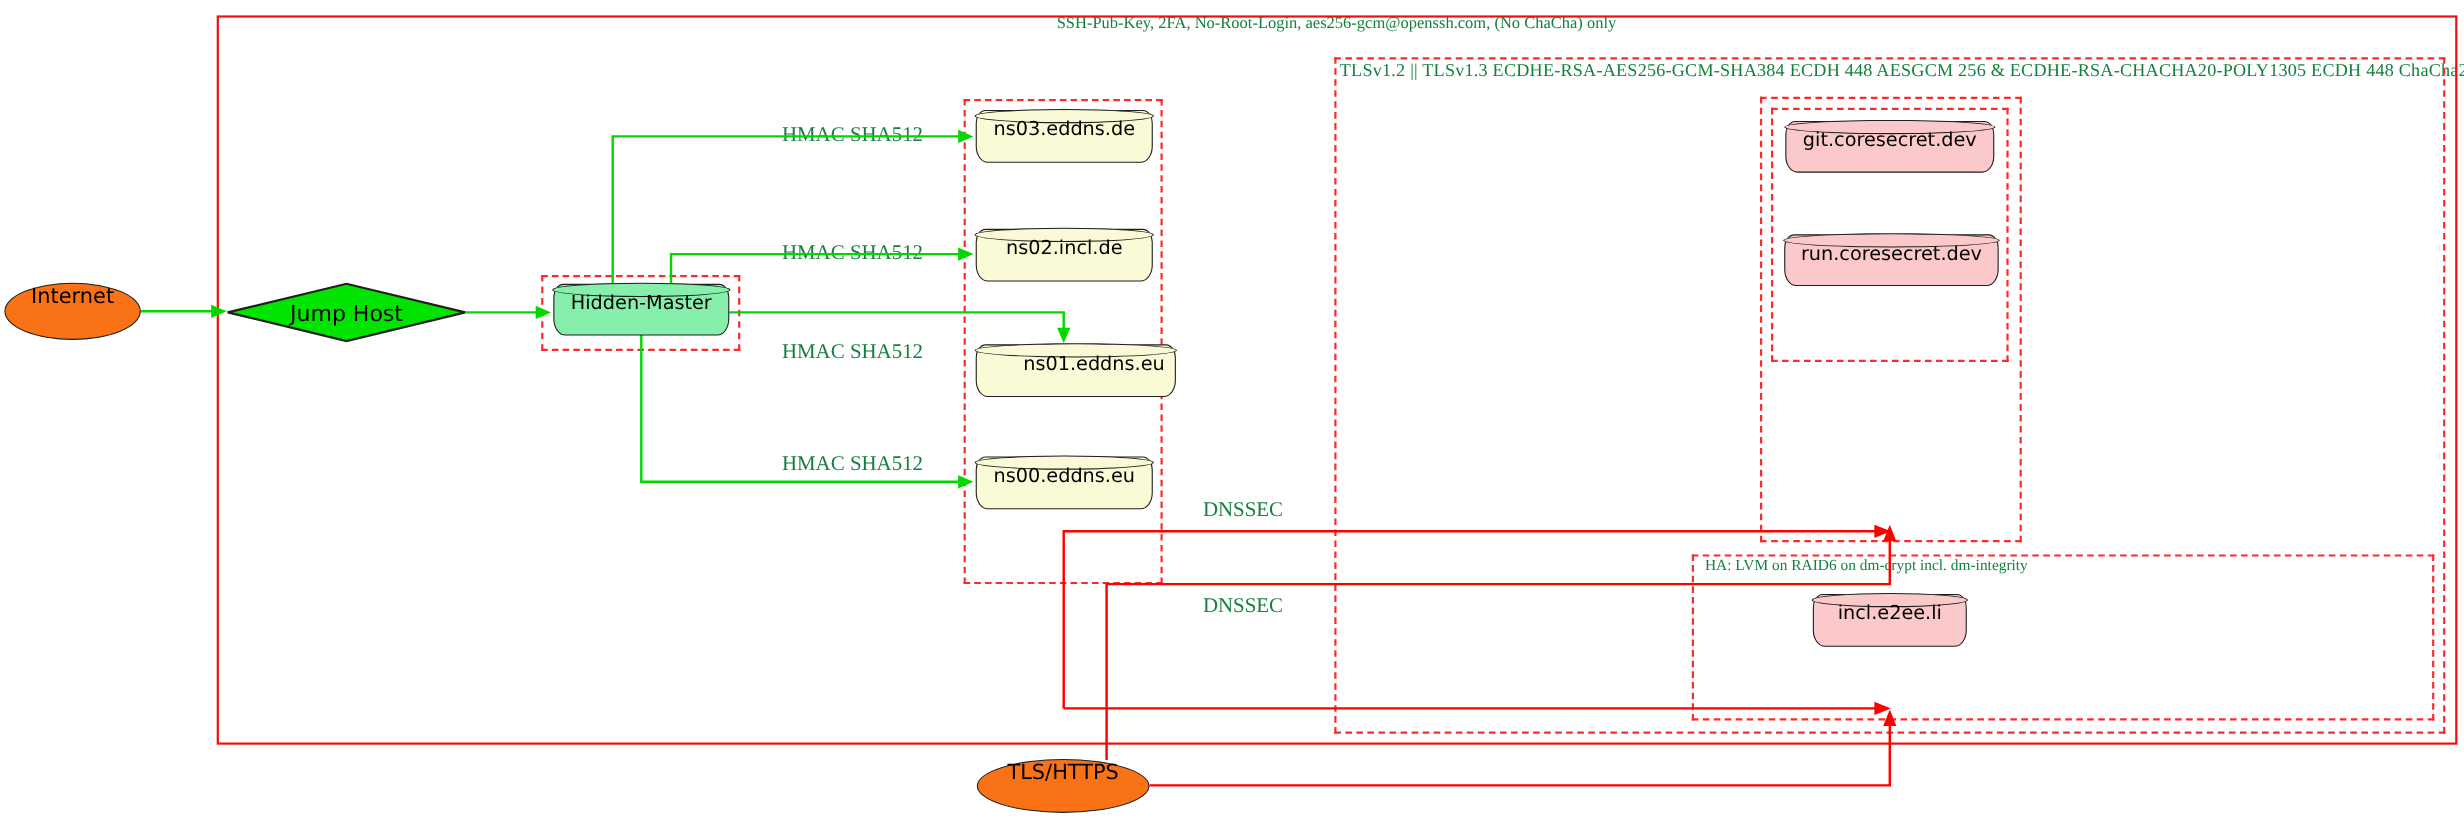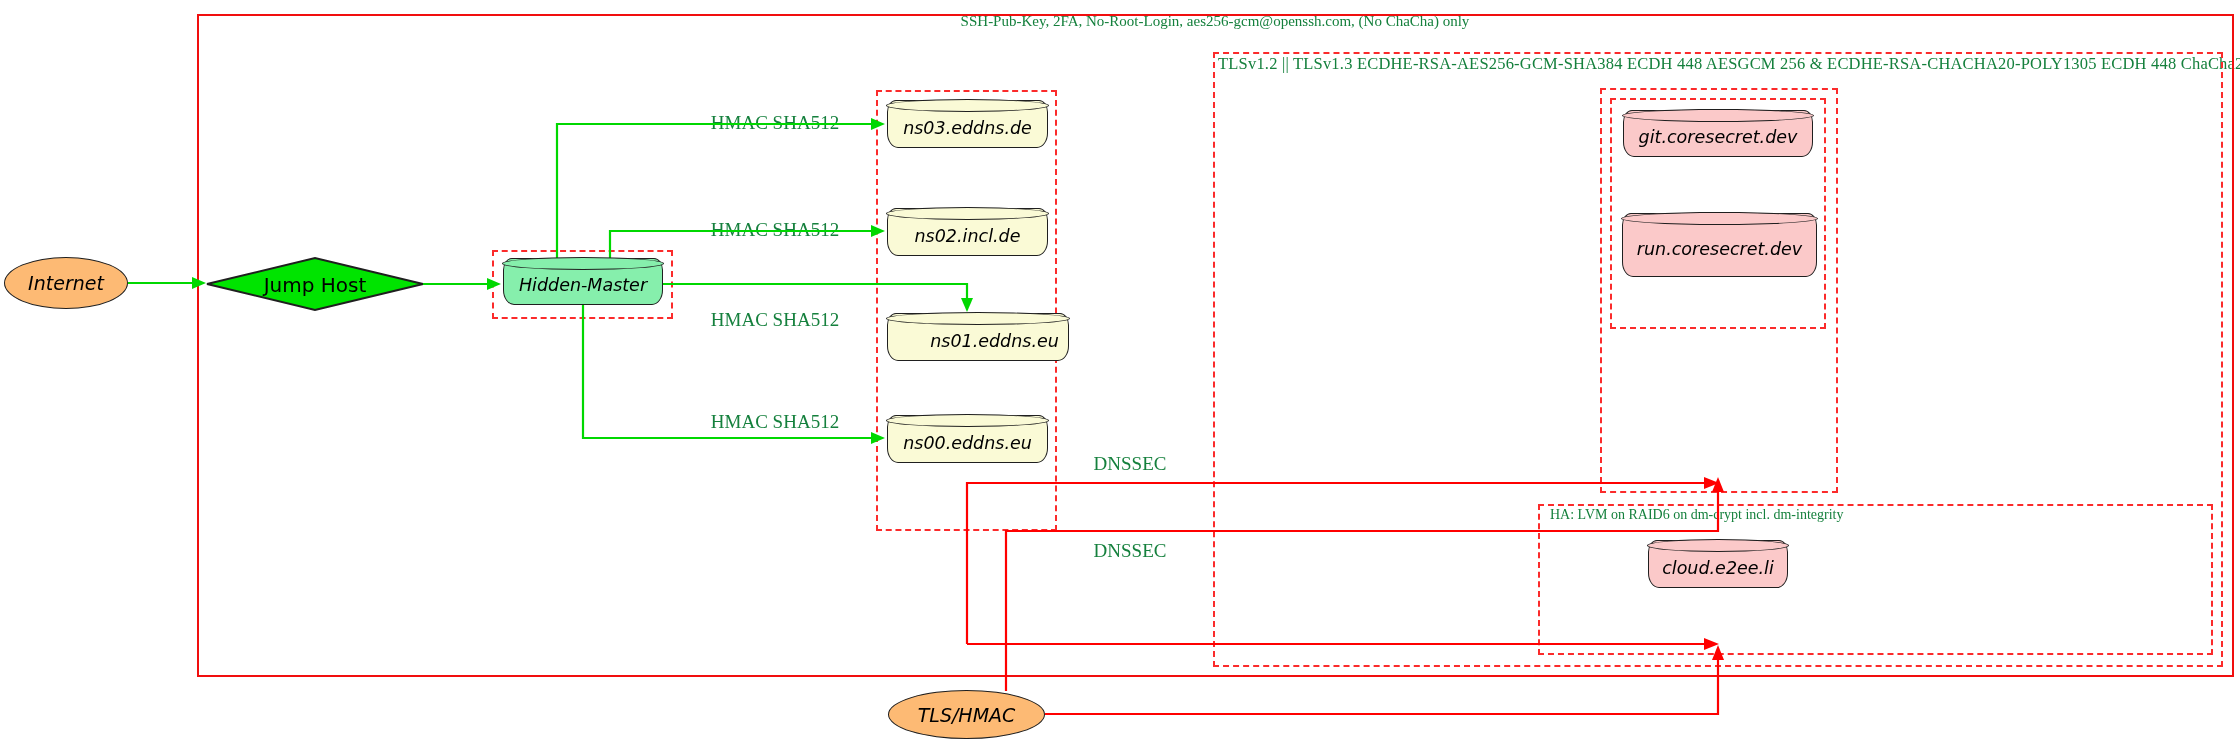--- a/index.html
+++ b/index.html
@@ -10,24 +10,24 @@
   .solid-red{border:2px solid #f10e0e;}
   .dash-red{border:2px dashed #fb2b2b;}
   
   .glabel{position:absolute;font-family:"Liberation Serif","DejaVu Serif",serif;
           color:#15803d;white-space:nowrap;line-height:1.1;}
   .lab-ssh{left:815px;top:13px;width:800px;text-align:center;font-size:15px;}
   .lab-tls{left:1218px;top:55px;width:1000px;text-align:center;font-size:16.5px;letter-spacing:0.2px;}
   .lab-ha{left:1550px;top:507px;font-size:14px;}
   .lab-edge{font-size:19px;width:170px;text-align:center;}
   
-  .node{position:absolute;box-sizing:border-box;display:flex;align-items:center;
-        justify-content:center;z-index:4;font-style:italic;}
+  .node{position:absolute;box-sizing:border-box;display:flex;align-items:flex-start;
+        justify-content:center;z-index:4;}
   .ellipse{border:1.7px solid #1f1f1f;border-radius:50%;font-size:19px;}
-  .blue{background:#fdba74;}
+  .blue{background:#f97316;}
   .cyl{border:1.7px solid #1f1f1f;border-radius:9px 9px 11px 11px / 12px 12px 15px 15px;}
   .cyl::before{content:"";position:absolute;left:-1.7px;right:-1.7px;top:-1.7px;height:13px;
         border:1.7px solid #1f1f1f;border-radius:50%;background:inherit;box-sizing:border-box;}
   .cyl .cyl-label{position:relative;padding-top:7px;font-size:17.5px;}
   .yellow{background:#fafad6;}
   .pinkc{background:#fbc9c9;}
   .lav{background:#86efac;}
   .diamond-label{position:absolute;z-index:4;font-size:20px;text-align:center;}
   svg.edges{position:absolute;left:0;top:0;z-index:3;}
   .z0{z-index:1;}
@@ -116,29 +116,29 @@
   <div class="node cyl yellow" style="left:887px;top:313px;width:182px;height:48px;padding-left:33px;">
     <span class="cyl-label">ns01.eddns.eu</span>
   </div>
   <div class="node cyl yellow" style="left:887px;top:415px;width:161px;height:48px;">
     <span class="cyl-label">ns00.eddns.eu</span>
   </div>
 
   <div class="node cyl pinkc" style="left:1623px;top:110px;width:190px;height:47px;">
     <span class="cyl-label">git.coresecret.dev</span>
   </div>
-  <div class="node cyl pinkc" style="left:1622px;top:213px;width:195px;height:64px;">
+  <div class="node cyl pinkc" style="left:1622px;top:213px;width:195px;height:47px;">
     <span class="cyl-label">run.coresecret.dev</span>
   </div>
   <div class="node cyl pinkc" style="left:1648px;top:540px;width:140px;height:48px;">
-    <span class="cyl-label">cloud.e2ee.li</span>
+    <span class="cyl-label">incl.e2ee.li</span>
   </div>
 
   <div class="node ellipse blue" style="left:888px;top:690px;width:157px;height:49px;">
-    <span>TLS/HMAC</span>
+    <span>TLS/HTTPS</span>
   </div>
 
   <div class="glabel lab-ssh">SSH-Pub-Key, 2FA, No-Root-Login, aes256-gcm@openssh.com, (No ChaCha) only</div>
   <div class="glabel lab-tls">TLSv1.2 || TLSv1.3 ECDHE-RSA-AES256-GCM-SHA384 ECDH 448 AESGCM 256 &amp; ECDHE-RSA-CHACHA20-POLY1305 ECDH 448 ChaCha20 256</div>
   <div class="glabel lab-ha">HA: LVM on RAID6 on dm-crypt incl. dm-integrity</div>
 
   <div class="glabel lab-edge" style="left:690px;top:113px;">HMAC SHA512</div>
   <div class="glabel lab-edge" style="left:690px;top:220px;">HMAC SHA512</div>
   <div class="glabel lab-edge" style="left:690px;top:310px;">HMAC SHA512</div>
   <div class="glabel lab-edge" style="left:690px;top:412px;">HMAC SHA512</div>

